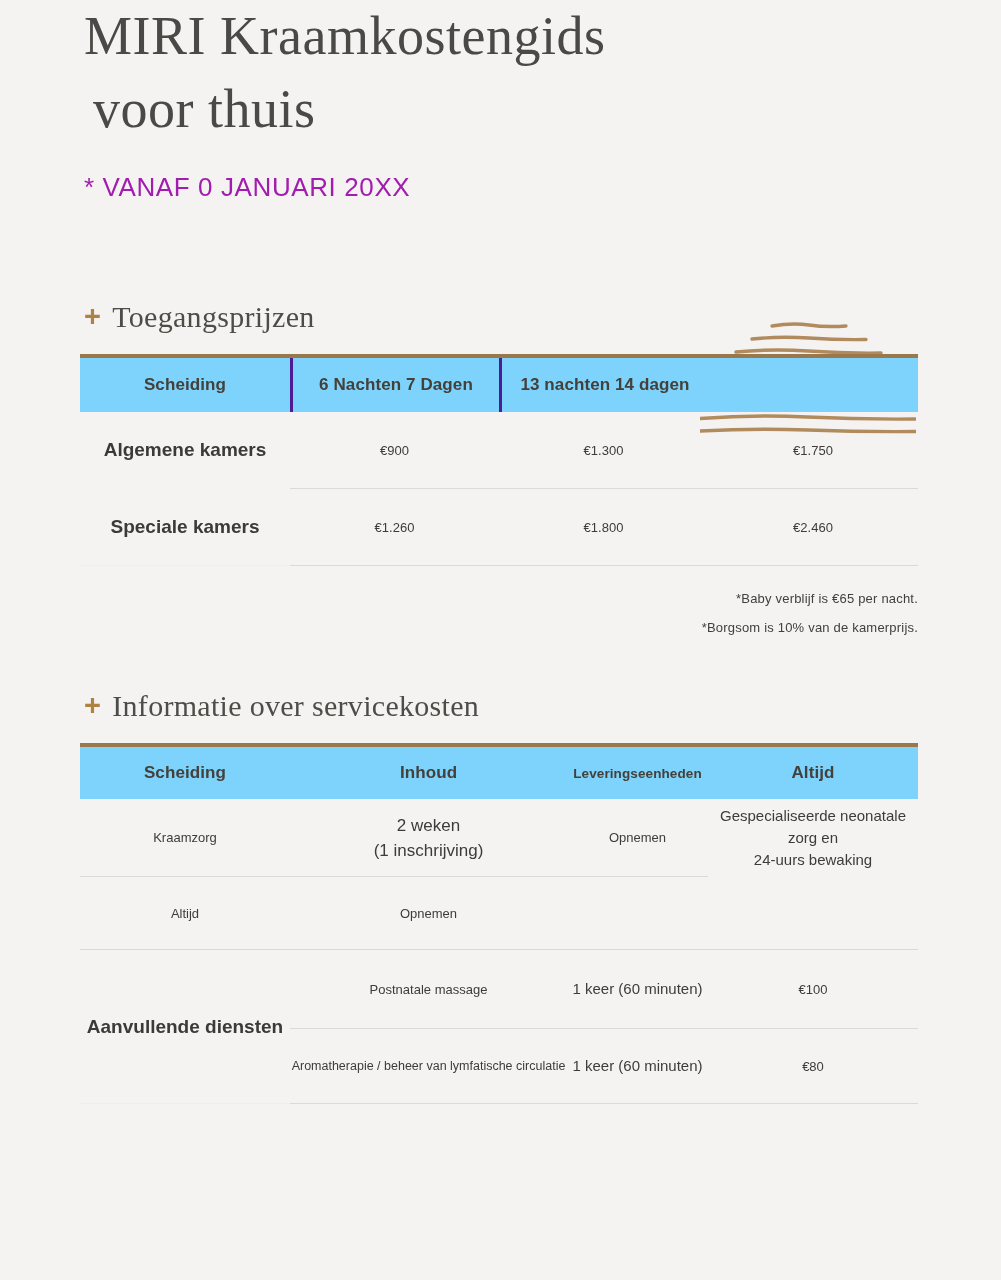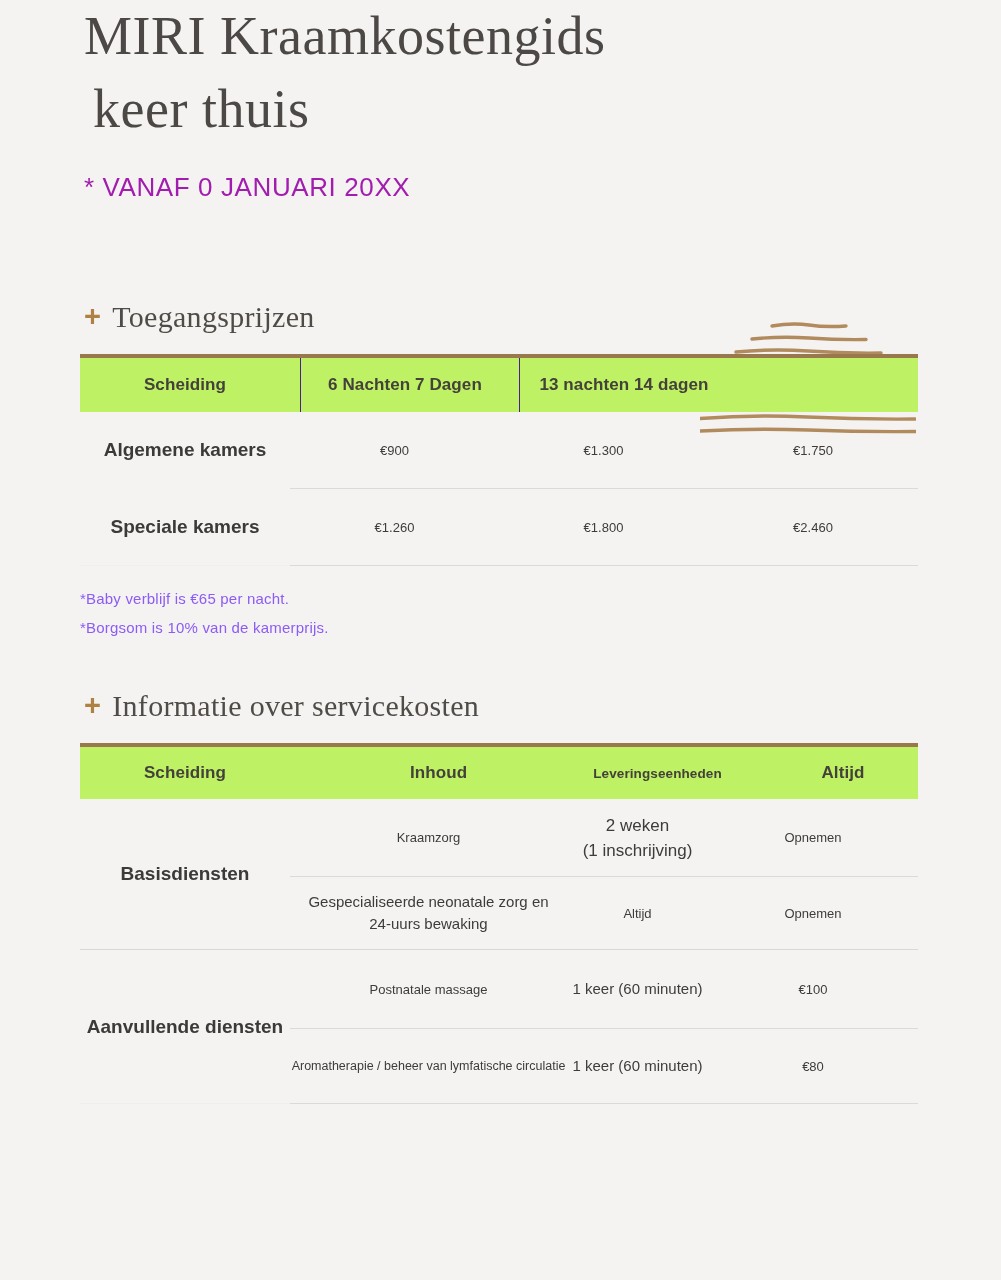--- a/index.html
+++ b/index.html
@@ -36,28 +36,28 @@
   .sec-head-2{margin-top:44px;}
 
   
   .decor{position:absolute;left:700px;top:320px;width:216px;height:114px;}
 
   
   .tbl{width:838px;}
   .tbl-1{margin-top:17px;}
   .tbl-2{margin-top:17px;}
   .topbar{height:4px;background:#9a784e;}
-  .head{display:grid;background:#bef264;gap:10px;}
+  .head{display:grid;background:#7dd3fc;}
   .head-1{grid-template-columns:210px 209px 209px 210px;height:54px;}
   .head-2{grid-template-columns:210px 277px 141px 210px;height:52px;}
   .hc{
     display:flex;align-items:center;justify-content:center;text-align:center;
     font-weight:700;font-size:17px;color:#44403a;letter-spacing:.1px;
   }
-  .head-1 .hc + .hc{border-left:1px solid #4c1d95;}
+  .head-1 .hc + .hc{border-left:3px solid #4c1d95;}
   .hc.small{font-size:13.5px;}
 
   .c{
     display:flex;align-items:center;justify-content:center;text-align:center;
     color:#3d3c3b;font-size:13px;
   }
   .c.bold{font-weight:700;font-size:19px;color:#3b3a38;}
   .pre{white-space:pre-line;}
 
   
@@ -74,21 +74,21 @@
   .g2{grid-template-rows:79px 74px;}
   .glabel{grid-row:1/3;}
   .group .r1{border-bottom:1px solid #dadad8;}
   .fs17{font-size:17px;line-height:25px;}
   .fs15{font-size:15px;line-height:22px;}
   .fs12{font-size:12.5px;}
   .glabel-small{font-size:15.5px;}
 
   
   .notes{
-    margin-top:18px;text-align:left;color:#8b5cf6;font-size:15px;
+    margin-top:18px;text-align:right;color:#404040;font-size:13px;
     line-height:29px;letter-spacing:.2px;
   }
 </style>
 </head>
 <body>
 
 <div class="page">
 
   <svg class="decor" viewBox="0 0 216 114" fill="none" stroke="#b18b5d" stroke-width="3.4" stroke-linecap="round">
     <path d="M72 6 q20 -3.5 37 -1 t37 1"></path>
@@ -99,21 +99,21 @@
     <path d="M6 72 q50 -4 101 -1 t101 2"></path>
     <path d="M2 85 q52 -3.5 105 -1 t105 2"></path>
     <path d="M0 98.5 q54 -4 107 -1.5 t108 2"></path>
     <path d="M0 111 q54 -3 108 -1 t108 1.5"></path>
   </svg>
 
   <div class="content">
 
     <div class="title">
       <div class="line1">MIRI Kraamkostengids</div>
-      <div class="line2">keer thuis</div>
+      <div class="line2">voor thuis</div>
     </div>
     <div class="subtitle">* VANAF 0 JANUARI 20XX</div>
 
     <div class="sec-head sec-head-1">
       <span class="plus">+</span>
       <span>Toegangsprijzen</span>
     </div>
 
     <div class="tbl tbl-1">
       <div class="topbar"></div>
@@ -154,21 +154,20 @@
     <div class="tbl tbl-2">
       <div class="topbar"></div>
       <div class="head head-2">
         <div class="hc">Scheiding</div>
         <div class="hc">Inhoud</div>
         <div class="hc small">Leveringseenheden</div>
         <div class="hc">Altijd</div>
       </div>
 
       <div class="group g1">
-        <div class="c bold glabel">Basisdiensten</div>
         <div class="c r1">Kraamzorg</div>
         <div class="c r1 pre fs17">2 weken
 (1 inschrijving)</div>
         <div class="c r1">Opnemen</div>
         <div class="c pre fs15">Gespecialiseerde neonatale zorg en
 24-uurs bewaking</div>
         <div class="c">Altijd</div>
         <div class="c">Opnemen</div>
       </div>
       <div class="div-full"></div>

